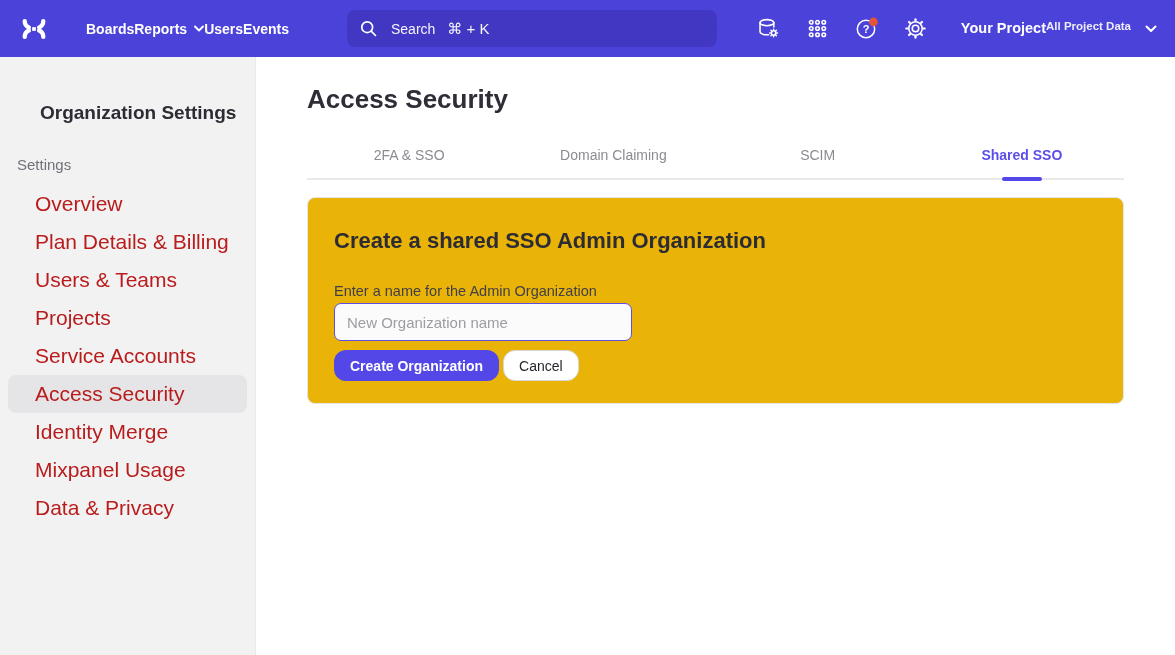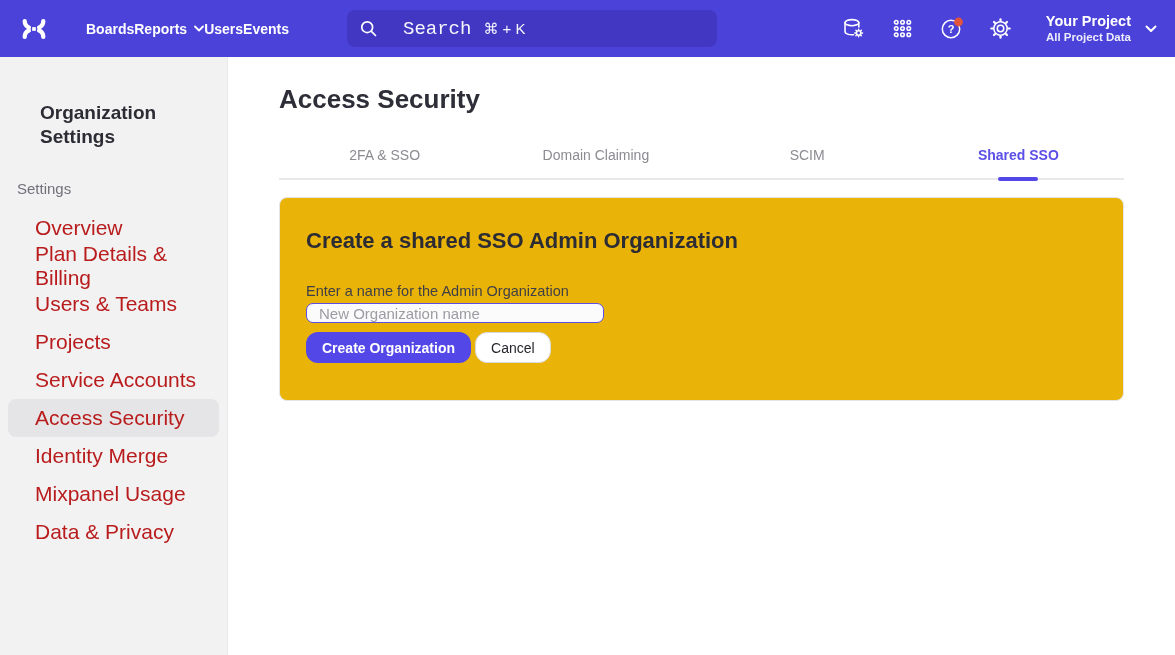--- a/index.html
+++ b/index.html
@@ -11,33 +11,33 @@
   html,body{width:1175px;height:655px;overflow:hidden;}
   body{font-family:"Liberation Sans",sans-serif;background:#fff;color:#2e2e38;}
 
   
   .navbar{height:57px;background:var(--navbar);display:flex;align-items:center;padding:0 18px;}
   .logo{width:32px;height:28px;display:flex;align-items:center;justify-content:center;cursor:pointer;}
   .nav-links{display:flex;align-items:center;margin-left:36px;}
   .nav-link{color:#fff;font-size:14px;font-weight:600;text-decoration:none;display:flex;align-items:center;gap:7px;cursor:pointer;}
   .searchbar{margin-left:58px;width:370px;height:37px;background:var(--search-bg);border-radius:8px;
     display:flex;align-items:center;padding:0 13px;cursor:text;}
-  .searchbar .stext{color:rgba(255,255,255,.95);font-size:19px;margin-left:26px;font-family:Liberation Mono, monospace;}
+  .searchbar .stext{color:rgba(255,255,255,.95);font-size:14px;margin-left:14px;}
   .searchbar .shortcut{color:rgba(255,255,255,.95);font-size:15px;margin-left:12px;}
   .nav-right{margin-left:auto;display:flex;align-items:center;gap:25px;}
   .icon-btn{width:24px;height:24px;display:flex;align-items:center;justify-content:center;cursor:pointer;position:relative;}
   .project-switcher{display:flex;align-items:center;margin-left:8px;cursor:pointer;}
-  .project-meta{display:flex;flex-direction:column;align-items:center;line-height:1.25;}
+  .project-meta{display:flex;flex-direction:row;align-items:flex-start;line-height:1.25;}
   .project-name{color:#fff;font-size:14.5px;font-weight:700;}
   .project-sub{color:rgba(255,255,255,.9);font-size:11.5px;font-weight:700;}
   .project-caret{margin-left:14px;display:flex;}
 
   
   .page{display:flex;height:598px;}
-  .sidebar{width:228px;background:var(--sidebar-bg);border-right:1px solid #e9e9ea;flex:none;}
+  .sidebar{width:256px;background:var(--sidebar-bg);border-right:1px solid #e9e9ea;flex:none;}
   .sidebar h1{font-size:19px;font-weight:700;color:#2c2c34;margin:44px 0 0 40px;line-height:24px;}
   .section-label{font-size:15px;font-weight:500;color:#71717a;margin:30px 0 0 17px;line-height:20px;}
   .side-nav{margin-top:10px;}
   .side-item{height:38px;display:flex;align-items:center;margin:0 8px;padding-left:27px;border-radius:8px;
     font-size:21px;font-weight:500;color:#b91c1c;cursor:pointer;}
   .side-item.active{background:var(--sidebar-active-bg);}
 
   
   .main{flex:1;padding:26px 51px 0 51px;background:#fff;}
   .page-title{font-size:26px;font-weight:700;color:#2e2e38;line-height:32px;}
@@ -45,21 +45,21 @@
   .tab{flex:1;text-align:center;padding:12px 0 15px 0;font-size:14px;font-weight:500;color:var(--tab-inactive);
     cursor:pointer;position:relative;}
   .tab.active{color:var(--accent-text);font-weight:600;}
   .tab.active::after{content:"";position:absolute;left:50%;transform:translateX(-50%);bottom:-3px;
     width:40px;height:4px;border-radius:2px;background:var(--accent);}
 
   .card{margin-top:17px;border:1px solid var(--card-border);border-radius:8px;background:#eab308;
     padding:29px 30px 22px 26px;min-height:204px;}
   .card h3{font-size:22px;font-weight:700;color:#2c2c34;line-height:27px;}
   .field-label{display:block;margin-top:28px;font-size:14.5px;color:#3f3f47;line-height:18px;}
-  .org-input{margin-top:3px;width:298px;height:20px;border:1.5px solid var(--accent-text);border-radius:7px;
+  .org-input{margin-top:3px;width:298px;height:38px;border:1.5px solid var(--accent-text);border-radius:7px;
     background:#fbfbfc;padding:4px 12px;font-size:15px;font-family:"Liberation Sans",sans-serif;color:#2e2e38;outline:none;}
   .org-input::placeholder{color:#9c9ca3;}
   .btn-row{margin-top:9px;display:flex;gap:4px;}
   .btn{height:31px;border-radius:12px;font-size:14px;font-family:"Liberation Sans",sans-serif;cursor:pointer;
     display:inline-flex;align-items:center;}
   .btn-primary{background:var(--accent);color:#fff;border:none;font-weight:600;padding:0 16px;}
   .btn-secondary{background:#fff;color:#26262e;border:1px solid #d8d8d8;font-weight:500;padding:0 15px;}
 </style>
 </head>
 <body>

